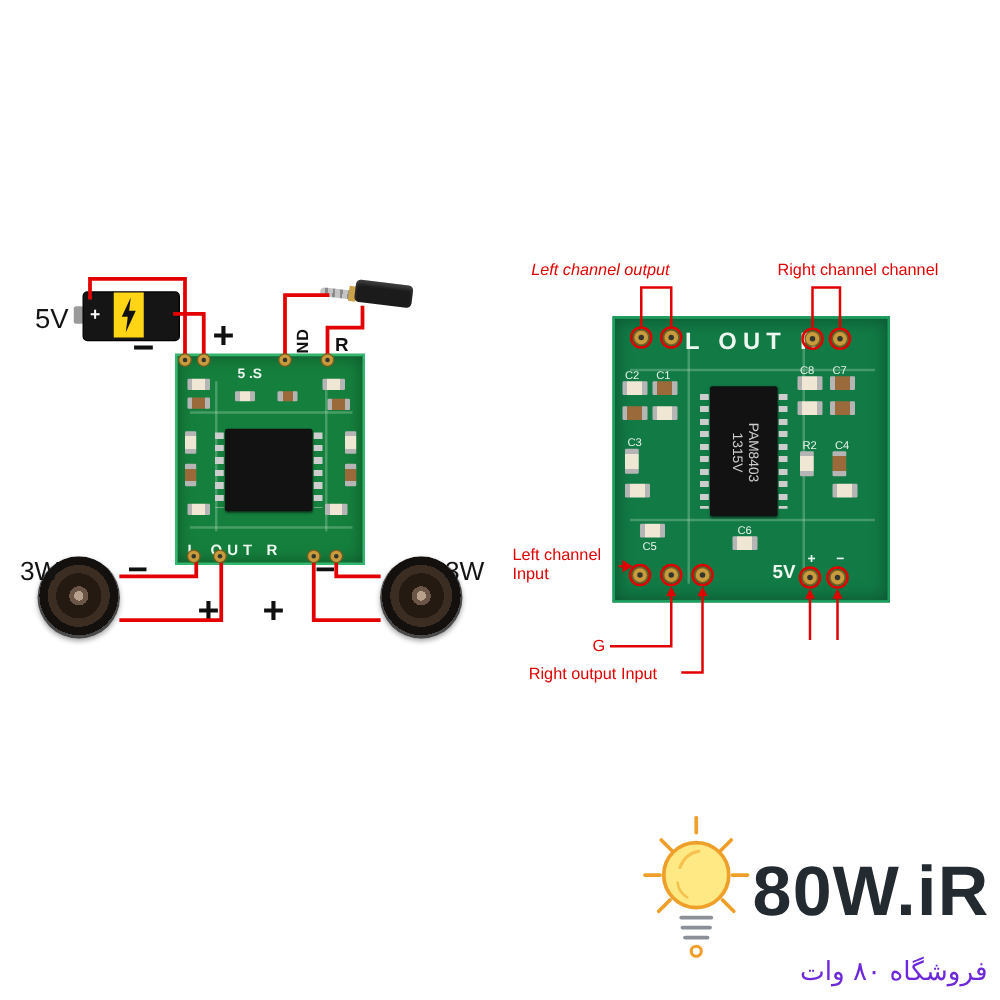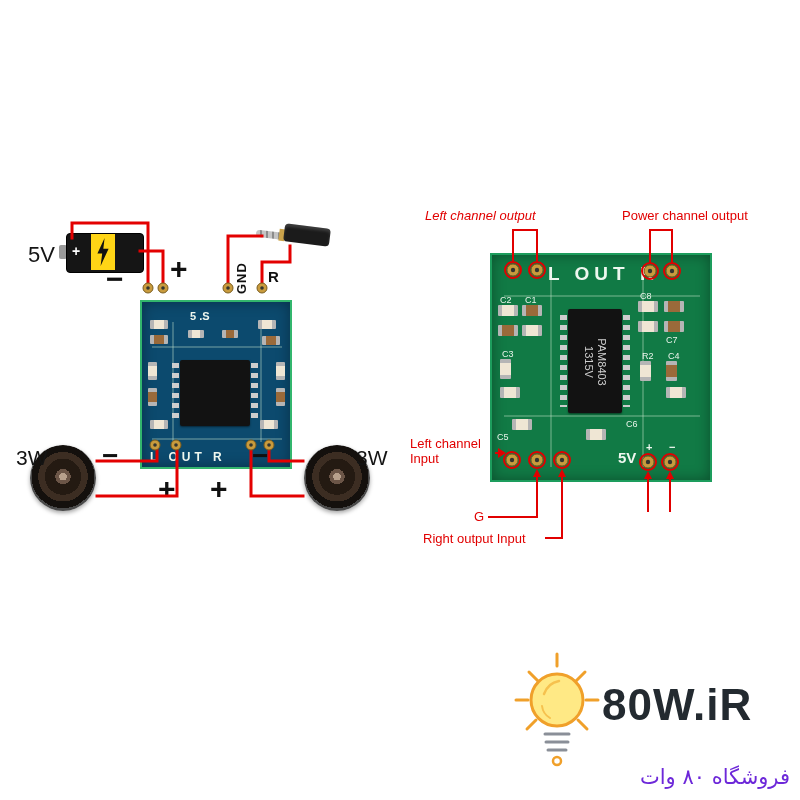--- a/index.html
+++ b/index.html
@@ -47,21 +47,21 @@
     <div class="abs" style="left:4px;top:11px;width:24px;height:7px;border-radius:4px 0 0 4px;background:repeating-linear-gradient(90deg,#c4c4c4 0 4px,#8b8b8b 4px 6px);transform:rotate(7deg);"></div>
     <div class="abs" style="left:27px;top:9px;width:6px;height:12px;background:#caa24a;transform:rotate(7deg);"></div>
     <div class="abs" style="left:32px;top:6px;width:46px;height:18px;background:#1b1b1b;border-radius:4px;transform:rotate(7deg);box-shadow:inset 0 3px 3px rgba(255,255,255,.15);"></div>
   </div>
 
   <div class="sign" style="left:170px;top:252px;font-size:30px;">+</div>
   <div class="sign" style="left:106px;top:262px;font-size:30px;">−</div>
   <div class="sign" style="left:234px;top:248px;height:46px;font-size:13px;writing-mode:vertical-rl;transform:rotate(180deg);letter-spacing:1px;">GND</div>
   <div class="sign" style="left:268px;top:268px;font-size:15px;">R</div>
 
-  <div class="pcb" style="left:140px;top:300px;width:152px;height:169px;background:#0c4a6e;border:2px solid #33b66d;box-sizing:border-box;">
+  <div class="pcb" style="left:140px;top:283px;width:152px;height:169px;background:#15803d;border:2px solid #33b66d;box-sizing:border-box;">
     <div class="trace" style="left:10px;top:44px;width:130px;height:2px;"></div>
     <div class="trace" style="left:10px;top:136px;width:130px;height:2px;"></div>
     <div class="trace" style="left:30px;top:20px;width:2px;height:120px;"></div>
     <div class="trace" style="left:118px;top:20px;width:2px;height:120px;"></div>
 
     <span class="silk" style="left:48px;top:8px;font-size:11px;">5 .S</span>
     <span class="silk" style="left:8px;top:148px;font-size:12px;letter-spacing:4px;">L OUT R</span>
 
     <div class="chip" style="left:38px;top:58px;width:70px;height:66px;">
       <div class="pins-v" style="left:-8px;top:3px;height:60px;"></div>
@@ -110,43 +110,43 @@
         <span>1315V</span>
       </div>
     </div>
 
     <span class="clabel" style="left:8px;top:40px;">C2</span>
     <div class="smd h" style="left:6px;top:50px;width:20px;height:11px;"></div>
     <span class="clabel" style="left:33px;top:40px;">C1</span>
     <div class="smd hb" style="left:30px;top:50px;width:20px;height:11px;"></div>
     <span class="clabel" style="left:148px;top:36px;">C8</span>
     <div class="smd h" style="left:146px;top:46px;width:20px;height:11px;"></div>
-    <span class="clabel" style="left:174px;top:36px;margin-top:44px;">C7</span>
+    <span class="clabel" style="left:174px;top:36px;">C7</span>
     <div class="smd hb" style="left:172px;top:46px;width:20px;height:11px;"></div>
     <span class="clabel" style="left:10px;top:94px;">C3</span>
     <div class="smd v" style="left:8px;top:104px;width:11px;height:20px;"></div>
     <span class="clabel" style="left:150px;top:96px;">R2</span>
     <div class="smd v" style="left:148px;top:106px;width:11px;height:20px;"></div>
     <span class="clabel" style="left:176px;top:96px;">C4</span>
     <div class="smd vb" style="left:174px;top:106px;width:11px;height:20px;"></div>
-    <span class="clabel" style="left:98px;top:164px;margin-left:36px;">C6</span>
+    <span class="clabel" style="left:98px;top:164px;">C6</span>
     <div class="smd h" style="left:94px;top:174px;width:20px;height:11px;"></div>
     <div class="smd h" style="left:20px;top:164px;width:20px;height:11px;"></div>
-    <span class="clabel" style="left:5px;top:177px;text-align:center;">C5</span>
+    <span class="clabel" style="left:22px;top:177px;text-align:center;">C5</span>
 
     <div class="smd hb" style="left:6px;top:70px;width:20px;height:11px;"></div>
     <div class="smd h" style="left:30px;top:70px;width:20px;height:11px;"></div>
     <div class="smd h" style="left:146px;top:66px;width:20px;height:11px;"></div>
     <div class="smd hb" style="left:172px;top:66px;width:20px;height:11px;"></div>
     <div class="smd h" style="left:8px;top:132px;width:20px;height:11px;"></div>
     <div class="smd h" style="left:174px;top:132px;width:20px;height:11px;"></div>
   </div>
 
   <div class="ann" style="left:425px;top:208px;font-style:italic;">Left channel output</div>
-  <div class="ann" style="left:622px;top:208px;">Power channel output</div>
+  <div class="ann" style="left:622px;top:208px;">Right channel channel</div>
   <div class="ann" style="left:410px;top:436px;width:85px;text-align:left;white-space:normal;">
     <span>Left channel</span><br>
     <span>Input</span>
   </div>
   <div class="ann" style="left:474px;top:509px;">G</div>
   <div class="ann" style="left:423px;top:531px;">Right output Input</div>
 
   <div class="abs" style="left:512px;top:650px;width:90px;height:130px;">
     <svg width="90" height="130" viewBox="0 0 90 130">
       <g stroke="#f0a02a" stroke-width="3" stroke-linecap="round">
@@ -162,21 +162,21 @@
       <path d="M32 44 q4 -11 15 -13" fill="none" stroke="#f6c14e" stroke-width="2.5" stroke-linecap="round"></path>
       <path d="M30 56 q1 8 8 12" fill="none" stroke="#f6c14e" stroke-width="2" stroke-linecap="round"></path>
       <g stroke="#8a8f98" stroke-width="3" stroke-linecap="round">
         <line x1="33" y1="84" x2="57" y2="84"></line>
         <line x1="34" y1="92" x2="56" y2="92"></line>
         <line x1="36" y1="100" x2="54" y2="100"></line>
       </g>
       <circle cx="45" cy="111" r="4" fill="none" stroke="#f0a02a" stroke-width="2.5"></circle>
     </svg>
   </div>
-  <div class="abs" style="left:602px;top:680px;font-size:44px;font-weight:bold;color:#232a30;letter-spacing:1px;">80W.iR</div>
+  <div class="abs" style="left:602px;top:680px;font-size:56px;font-weight:bold;color:#232a30;letter-spacing:1px;">80W.iR</div>
   <div class="abs" dir="rtl" style="left:598px;top:765px;width:192px;font-size:21px;color:#6d28d9;font-family:'DejaVu Sans',sans-serif;">فروشگاه ۸۰ وات</div>
 
   <svg class="abs" style="left:0;top:0;pointer-events:none;" width="800" height="800" viewBox="0 0 800 800">
 
     <g fill="none" stroke="#e30000" stroke-width="3" stroke-linecap="square">
       <path d="M140 251 H163 V286"></path>
       <path d="M72 238 V223 H148 V286"></path>
       <path d="M262 236 H228 V286"></path>
       <path d="M290 246 V262 H262 V286"></path>
       <path d="M157 447 V461 H97"></path>

